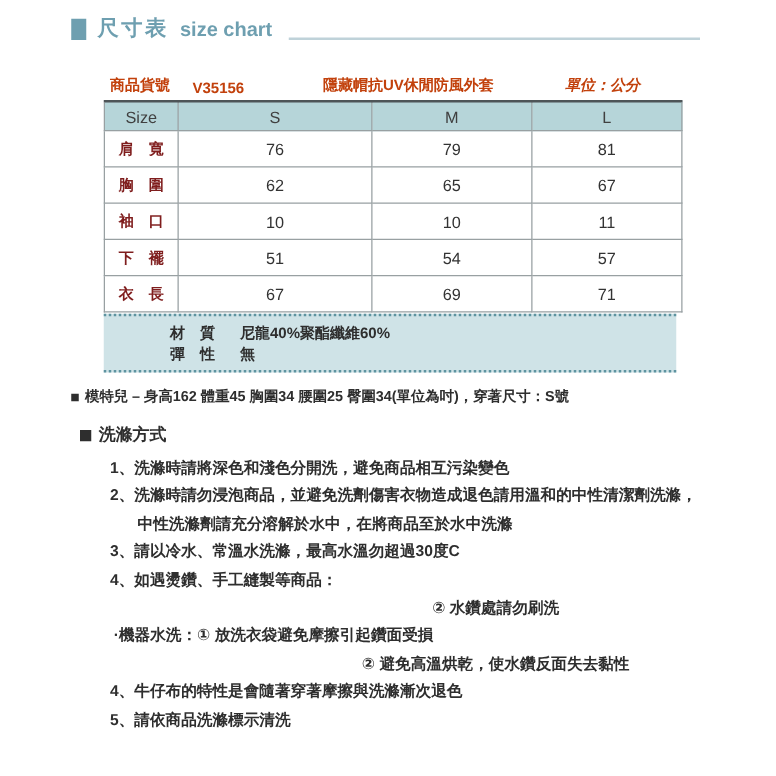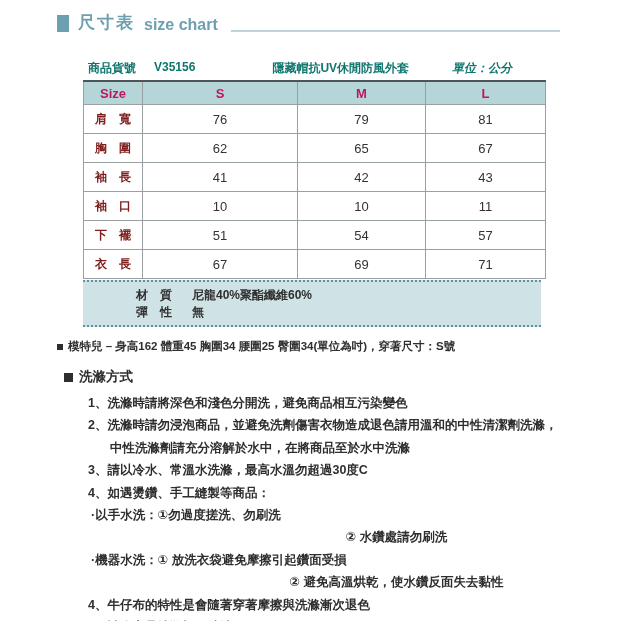--- a/index.html
+++ b/index.html
@@ -47,51 +47,51 @@
     height: 2px;
     background: #BFD2D9;
     margin-left: 13px;
     align-self: flex-end;
     margin-bottom: 1px;
   }
 
   
   .product-row {
     display: flex;
-    align-items: flex-start;
+    align-items: flex-end;
     margin: 27px 0 3px 88px;
     width: 424px;
     font-size: 12px;
     font-weight: bold;
-    color: #0f766e;
+    color: #c2410c;
     white-space: nowrap;
   }
   .product-code { margin-left: 18px; }
-  .product-name { margin-left: 44px; padding-left: 33px; }
+  .product-name { margin-left: 30px; padding-left: 33px; }
   .unit-label { margin-left: auto; font-style: italic; }
 
   
   table.size-table {
     border-collapse: collapse;
     table-layout: fixed;
     margin-left: 83px;
     width: 462px;
     border-top: 2px solid #4E5558;
   }
   .size-table th, .size-table td {
     border: 1px solid #98A0A2;
     text-align: center;
     padding: 0;
   }
   .size-table thead th {
     background: #B6D5D9;
     height: 22px;
     font-size: 13px;
-    font-weight: bold;
-    color: #be185d;
+    font-weight: normal;
+    color: #404040;
   }
   .size-table tbody th {
     height: 28px;
     font-size: 12px;
     font-weight: bold;
     color: #7f1d1d;
     background: #ffffff;
   }
   .size-table tbody td {
     height: 28px;
@@ -208,26 +208,20 @@
         <th>肩　寬</th>
         <td>76</td>
         <td>79</td>
         <td>81</td>
       </tr>
       <tr>
         <th>胸　圍</th>
         <td>62</td>
         <td>65</td>
         <td>67</td>
-      </tr>
-      <tr>
-        <th>袖　長</th>
-        <td>41</td>
-        <td>42</td>
-        <td>43</td>
       </tr>
       <tr>
         <th>袖　口</th>
         <td>10</td>
         <td>10</td>
         <td>11</td>
       </tr>
       <tr>
         <th>下　襬</th>
         <td>51</td>
@@ -263,21 +257,20 @@
     <span class="bullet"></span>
     <span>洗滌方式</span>
   </div>
 
   <div class="wash-list">
     <div class="line indent-0">1、洗滌時請將深色和淺色分開洗，避免商品相互污染變色</div>
     <div class="line indent-0">2、洗滌時請勿浸泡商品，並避免洗劑傷害衣物造成退色請用溫和的中性清潔劑洗滌，</div>
     <div class="line indent-1">中性洗滌劑請充分溶解於水中，在將商品至於水中洗滌</div>
     <div class="line indent-0">3、請以冷水、常溫水洗滌，最高水溫勿超過30度C</div>
     <div class="line indent-0">4、如遇燙鑽、手工縫製等商品：</div>
-    <div class="line indent-2">·以手水洗：①勿過度搓洗、勿刷洗</div>
     <div class="line indent-3">② 水鑽處請勿刷洗</div>
     <div class="line indent-2">·機器水洗：① 放洗衣袋避免摩擦引起鑽面受損</div>
     <div class="line indent-3">② 避免高溫烘乾，使水鑽反面失去黏性</div>
     <div class="line indent-0">4、牛仔布的特性是會隨著穿著摩擦與洗滌漸次退色</div>
     <div class="line indent-0">5、請依商品洗滌標示清洗</div>
   </div>
 
 </div>
 
 </body></html>

